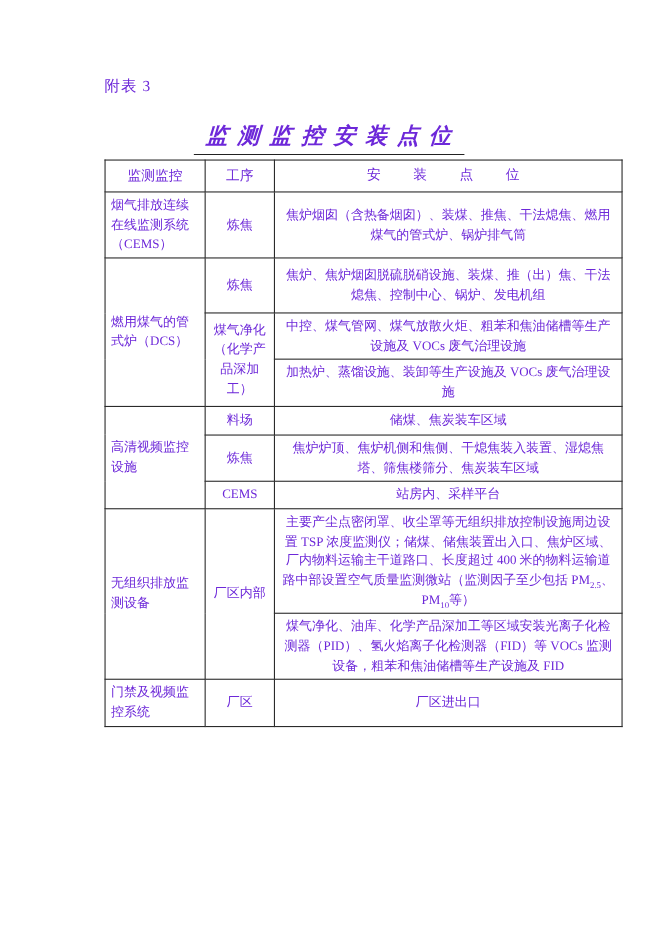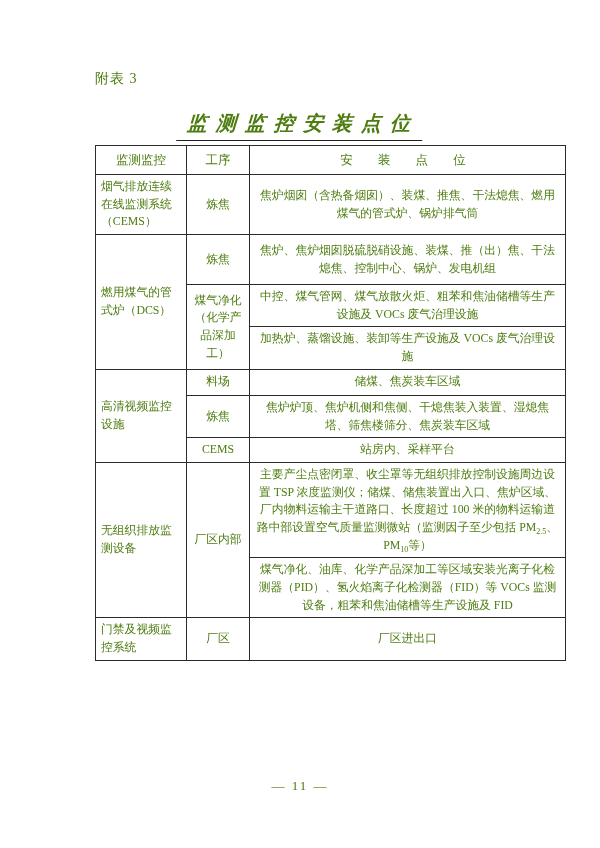--- a/index.html
+++ b/index.html
@@ -1,21 +1,21 @@
 <!DOCTYPE html>
 <html><head>
 <meta charset="utf-8">
 <style>
   html,body{margin:0;padding:0;background:#e8e8e8;}
   .page{
     position:relative;
     width:600px;height:848px;
     background:#ffffff;
     font-family:"Liberation Serif","DejaVu Serif",serif;
-    color:#4d7c0f;
+    color:#6d28d9;
     overflow:hidden;
     margin:0 auto;
   }
   .appendix{
     position:absolute;left:95px;top:70px;
     font-size:14px;letter-spacing:1px;
   }
   .title-wrap{
     position:absolute;top:110px;left:0;width:600px;
     text-align:center;
@@ -39,21 +39,21 @@
     font-size:11.8px;
     line-height:1.5;
     padding:3px 5px;
     vertical-align:middle;
     word-break:break-all;
   }
   td.c1{width:80px;padding:3px 2px;}
   td.c2{width:52px;text-align:center;padding:3px 2px;}
   td.c3{width:303px;text-align:center;padding-left:7px;}
   tr.hdr td{height:22px;text-align:center;font-size:12.5px;}
-  tr.hdr td.c3{letter-spacing:11px;padding-left:7px;}
+  tr.hdr td.c3{letter-spacing:11px;padding-left:7px;font-family:Liberation Mono, monospace;}
   tr.r-cems{height:48px;}
   tr.r-dcs1{height:50px;}
   tr.r-dcs2{height:36px;}
   tr.r-dcs3{height:26px;}
   tr.r-vid1{height:26px;}
   tr.r-vid2{height:40px;}
   tr.r-vid3{height:24px;}
   tr.r-fug1{height:82px;}
   tr.r-fug2{height:52px;}
   tr.r-acc{height:34px;}
@@ -111,29 +111,28 @@
         <td class="c3">焦炉炉顶、焦炉机侧和焦侧、干熄焦装入装置、湿熄焦塔、筛焦楼筛分、焦炭装车区域</td>
       </tr>
       <tr class="r-vid3">
         <td class="c2">CEMS</td>
         <td class="c3">站房内、采样平台</td>
       </tr>
 
       <tr class="r-fug1">
         <td class="c1" rowspan="2">无组织排放监测设备</td>
         <td class="c2" rowspan="2">厂区内部</td>
-        <td class="c3"><span>主要产尘点密闭罩、收尘罩等无组织排放控制设施周边设置 TSP 浓度监测仪；储煤、储焦装置出入口、焦炉区域、厂内物料运输主干道路口、长度超过 100 米的物料运输道路中部设置空气质量监测微站（监测因子至少包括 PM</span><sub>2.5</sub><span>、PM</span><sub>10</sub><span>等）</span></td>
+        <td class="c3"><span>主要产尘点密闭罩、收尘罩等无组织排放控制设施周边设置 TSP 浓度监测仪；储煤、储焦装置出入口、焦炉区域、厂内物料运输主干道路口、长度超过 400 米的物料运输道路中部设置空气质量监测微站（监测因子至少包括 PM</span><sub>2.5</sub><span>、PM</span><sub>10</sub><span>等）</span></td>
       </tr>
       <tr class="r-fug2">
         <td class="c3">煤气净化、油库、化学产品深加工等区域安装光离子化检测器（PID）、氢火焰离子化检测器（FID）等 VOCs 监测设备，粗苯和焦油储槽等生产设施及 FID</td>
       </tr>
 
       <tr class="r-acc">
         <td class="c1">门禁及视频监控系统</td>
         <td class="c2">厂区</td>
         <td class="c3">厂区进出口</td>
       </tr>
     </tbody>
   </table>
 
-  <div class="pagenum">— 11 —</div>
 
 </div>
 
 </body></html>

